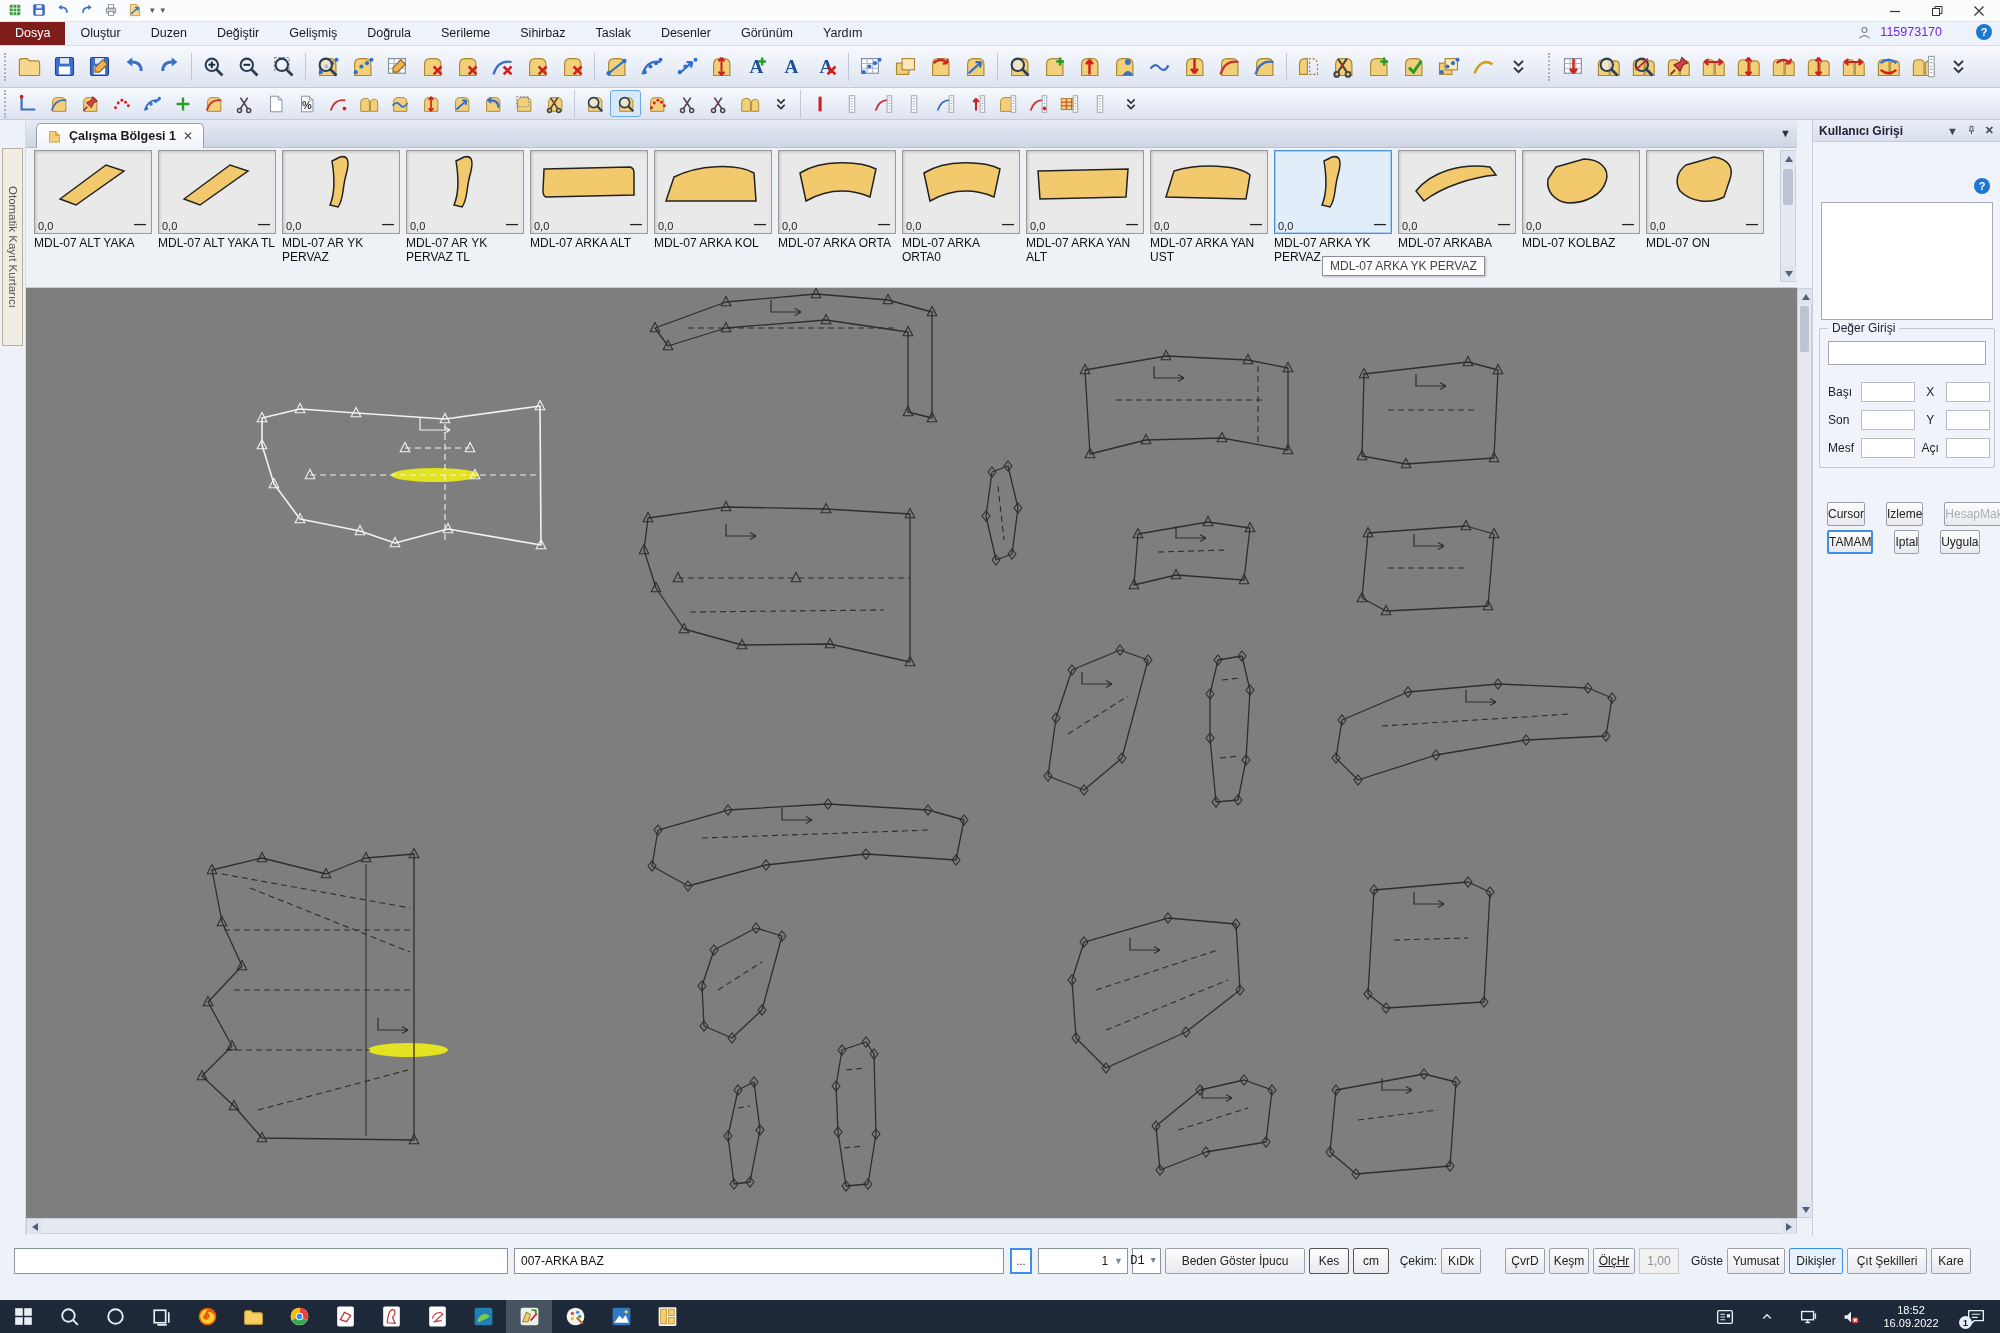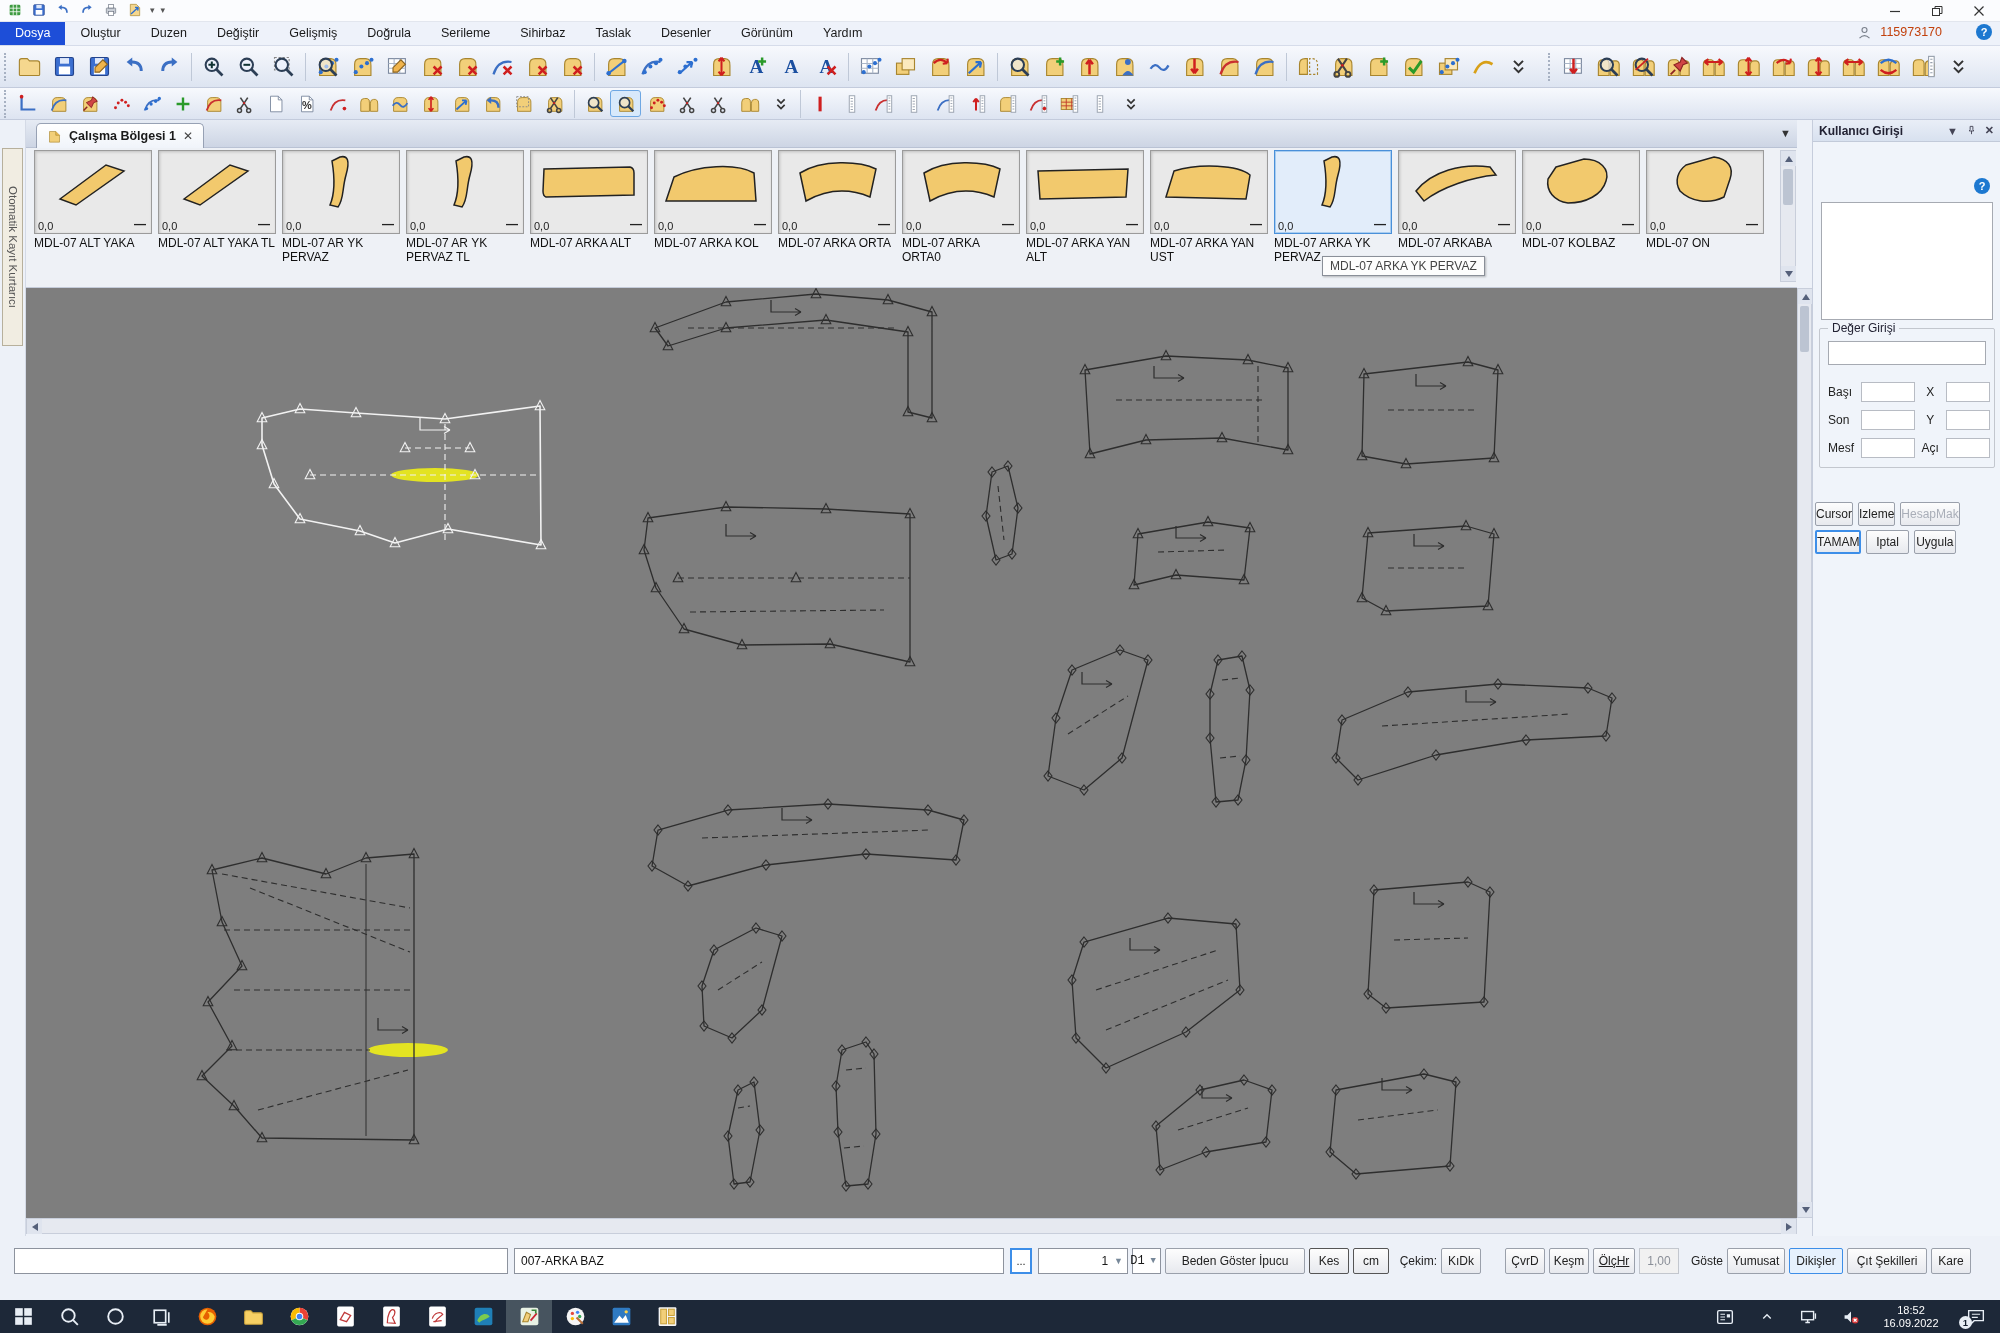--- a/index.html
+++ b/index.html
@@ -11,23 +11,23 @@
 #titlebar{left:0;top:0;width:2000px;height:22px;background:#fbfcfe;border-bottom:1px solid #e2e6ee}
 #qb{position:absolute;left:6px;top:1px;display:flex;align-items:center;gap:6px}
 #qb .qbi{width:18px;height:18px;display:flex;align-items:center;justify-content:center}
 #qb .caret{font-size:9px;color:#555}
 #title-text{position:absolute;left:0;right:0;top:3px;text-align:center;font-weight:bold;font-size:12.5px;color:#111}
 #winctl{position:absolute;right:0;top:0;display:flex}
 #winctl .wbtn{width:42px;height:21px;display:flex;align-items:center;justify-content:center}
 
 #menubar{left:0;top:22px;width:2000px;height:24px;background:#eef2fa;border-bottom:1px solid #d6dcea;display:flex;align-items:stretch}
 .menu-item{padding:4px 15px;font-size:12.5px;color:#1a1a1a}
-.menu-item.selected{background:#1d4ed8;color:#fff}
+.menu-item.selected{background:#7f1d1d;color:#fff}
 #menu-right{position:absolute;right:8px;top:24px;display:flex;align-items:center;gap:8px}
-#user-id{font-size:12.5px;color:#c2410c}
+#user-id{font-size:12.5px;color:#6d28d9}
 .helpdot{width:16px;height:16px;border-radius:50%;background:#1d78d0;color:#fff;font-weight:bold;
  display:flex;align-items:center;justify-content:center;font-size:11px}
 
 .toolbar{left:0;width:2000px;background:linear-gradient(#f7f9fd,#dde4f1);border-bottom:1px solid #c3cbdc;display:flex;align-items:center}
 #tb1{top:46px;height:42px}
 #tb2{top:88px;height:32px}
 .tbi{width:35px;height:35px;display:flex;align-items:center;justify-content:center;border:1px solid transparent;border-radius:3px;background:transparent}
 .tbi2{width:31px;height:27px}
 .tbi.sel{background:#d8e9fb;border-color:#6ea7e3}
 .sep{width:1px;height:28px;background:#bfc8d7;margin:0 4px}
@@ -78,21 +78,21 @@
 #panel-list{position:absolute;left:8px;top:82px;width:172px;height:118px;background:#fff;border:1px solid #a6aab2}
 #valgrp{position:absolute;left:6px;top:208px;width:176px;height:140px;border:1px solid #c3c7ce;border-radius:2px}
 #valgrp .legend{position:absolute;left:8px;top:-8px;background:#f0f4fa;padding:0 4px;font-size:12px;color:#223}
 #val-input{position:absolute;left:8px;top:12px;width:158px;height:24px;background:#fff;border:1px solid #a6aab2}
 #panel-rows{position:absolute;left:8px;top:46px;width:162px}
 .prow{display:flex;align-items:center;height:22px;margin-top:6px;gap:4px}
 .prow .pl{width:30px;font-size:12px;color:#222}
 .prow .pi{width:56px;height:20px;background:#fff;border:1px solid #b8bcc4}
 .prow .pl2{width:24px;text-align:center;font-size:12px;color:#222}
 .prow .pi2{width:46px;height:20px;background:#fff;border:1px solid #b8bcc4}
-#pb1,#pb2{position:absolute;left:2px;width:141px;display:flex;gap:5px}
+#pb1,#pb2{position:absolute;left:14px;width:141px;display:flex;gap:21px}
 #pb1{top:382px}#pb2{top:410px}
 .btn{display:inline-flex;align-items:center;justify-content:center;background:linear-gradient(#fdfdfd,#e7e9ee);
  border:1px solid #9aa0ab;border-radius:2px;font-size:12px;height:24px;color:#222;white-space:nowrap}
 .pbtn{flex:1}
 .btn.disabled{color:#a9aeb8}
 .btn.focus{border:2px solid #3d8ee8}
 .btn.selb{border:1px solid #3d8ee8;background:#e6f1fd}
 .btn.outl{border:1px solid #555}
 
 #statusbar{left:0;top:1236px;width:2000px;height:64px;background:#edf1f8}

